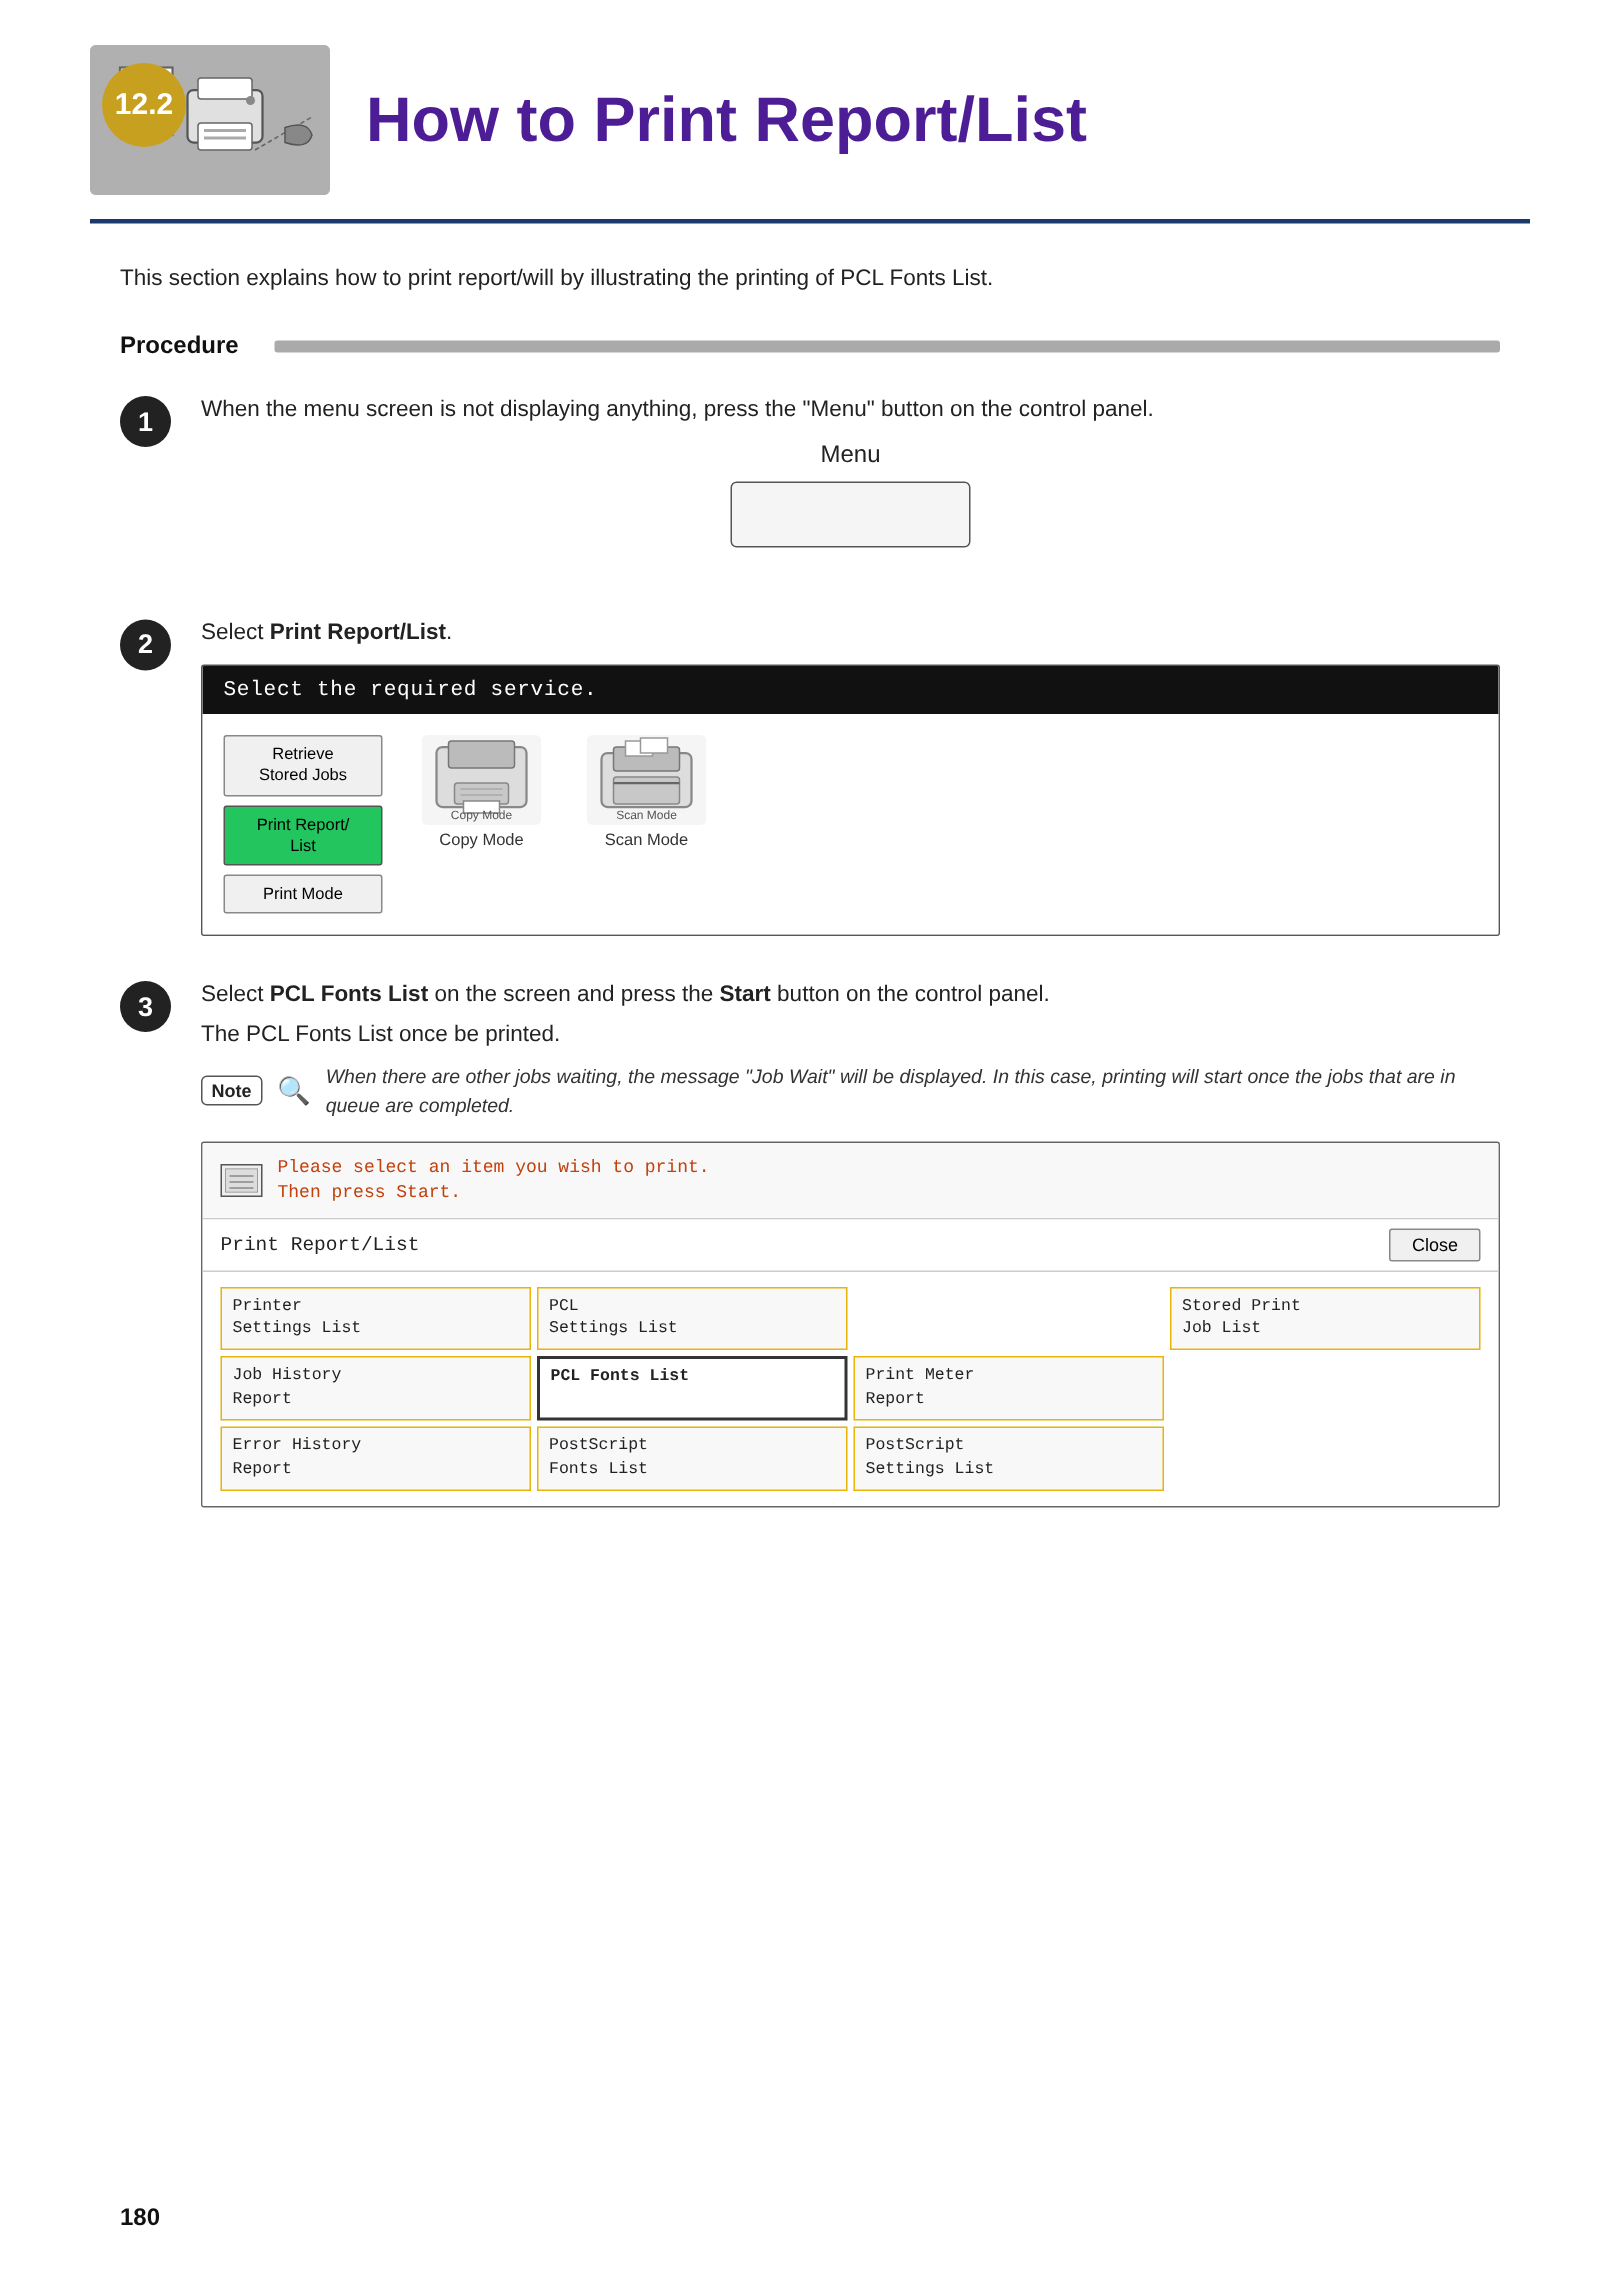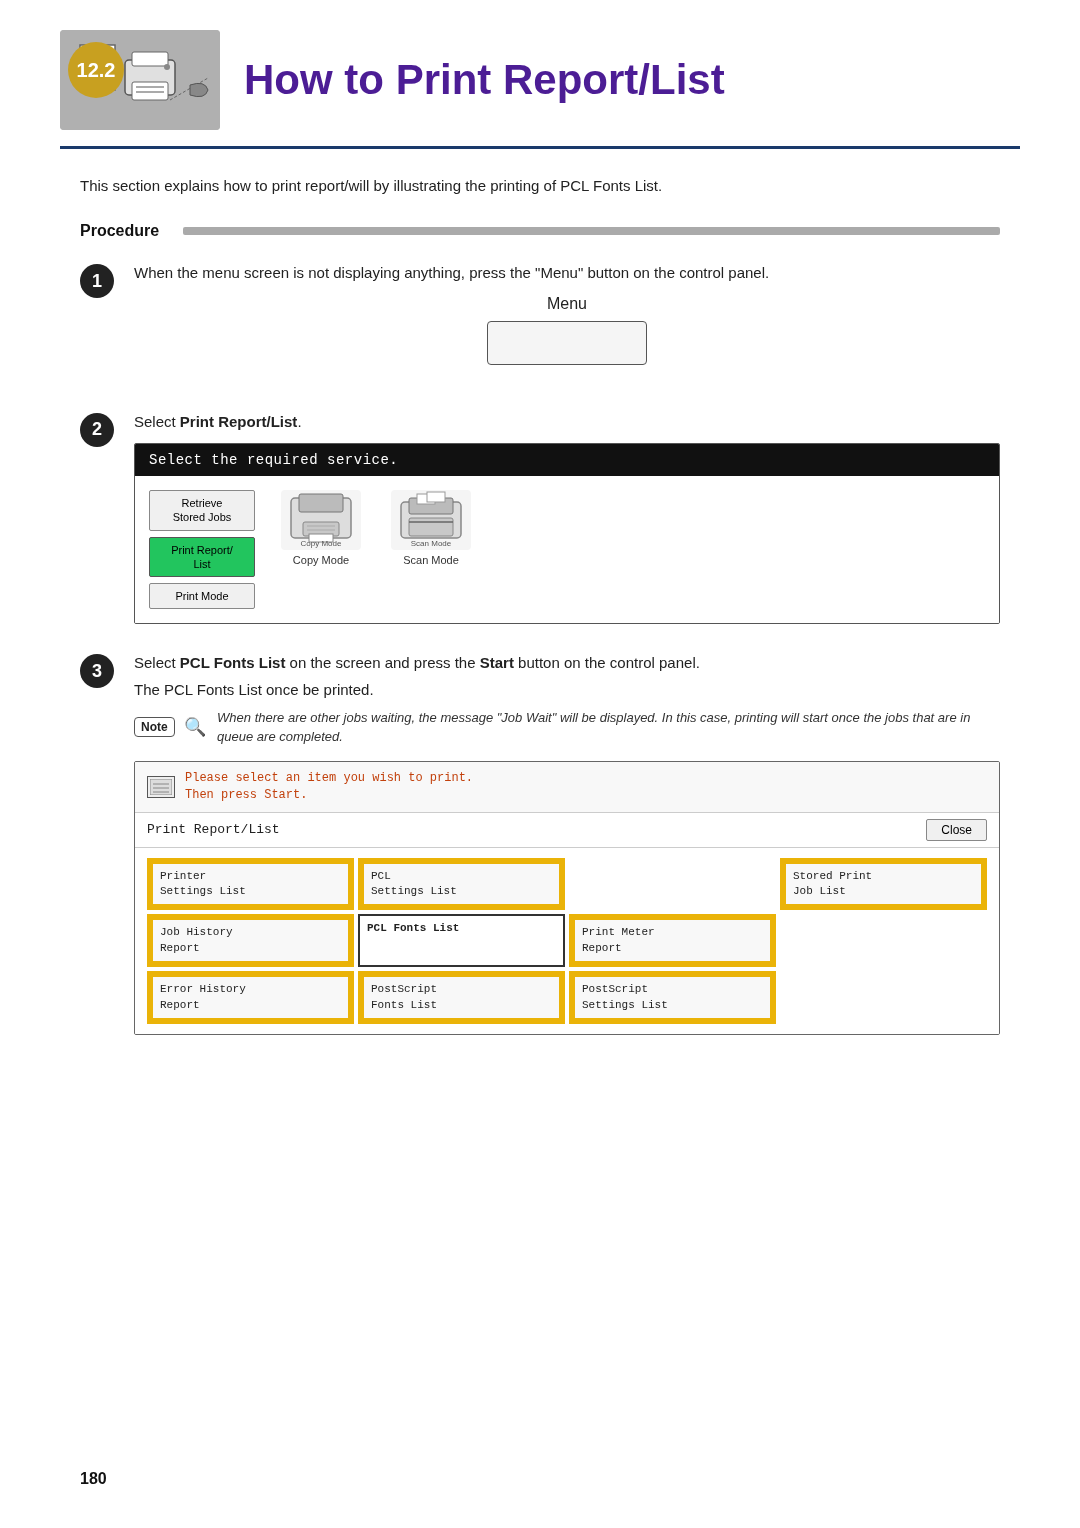--- a/index.html
+++ b/index.html
@@ -286,21 +286,21 @@
       cursor: pointer;
     }
     .print-panel-grid {
       display: grid;
       grid-template-columns: 1fr 1fr 1fr 1fr;
       gap: 0;
       padding: 8px 10px;
       background: #fff;
     }
     .print-cell {
-      border: 6px solid #eab308;
+      border: 1px solid #eab308;
       padding: 5px 7px;
       font-size: 11px;
       font-family: 'Courier New', monospace;
       background: #f8f8f8;
       margin: 2px;
       line-height: 1.4;
       cursor: pointer;
     }
     .print-cell.highlighted {
       background: #fff;

